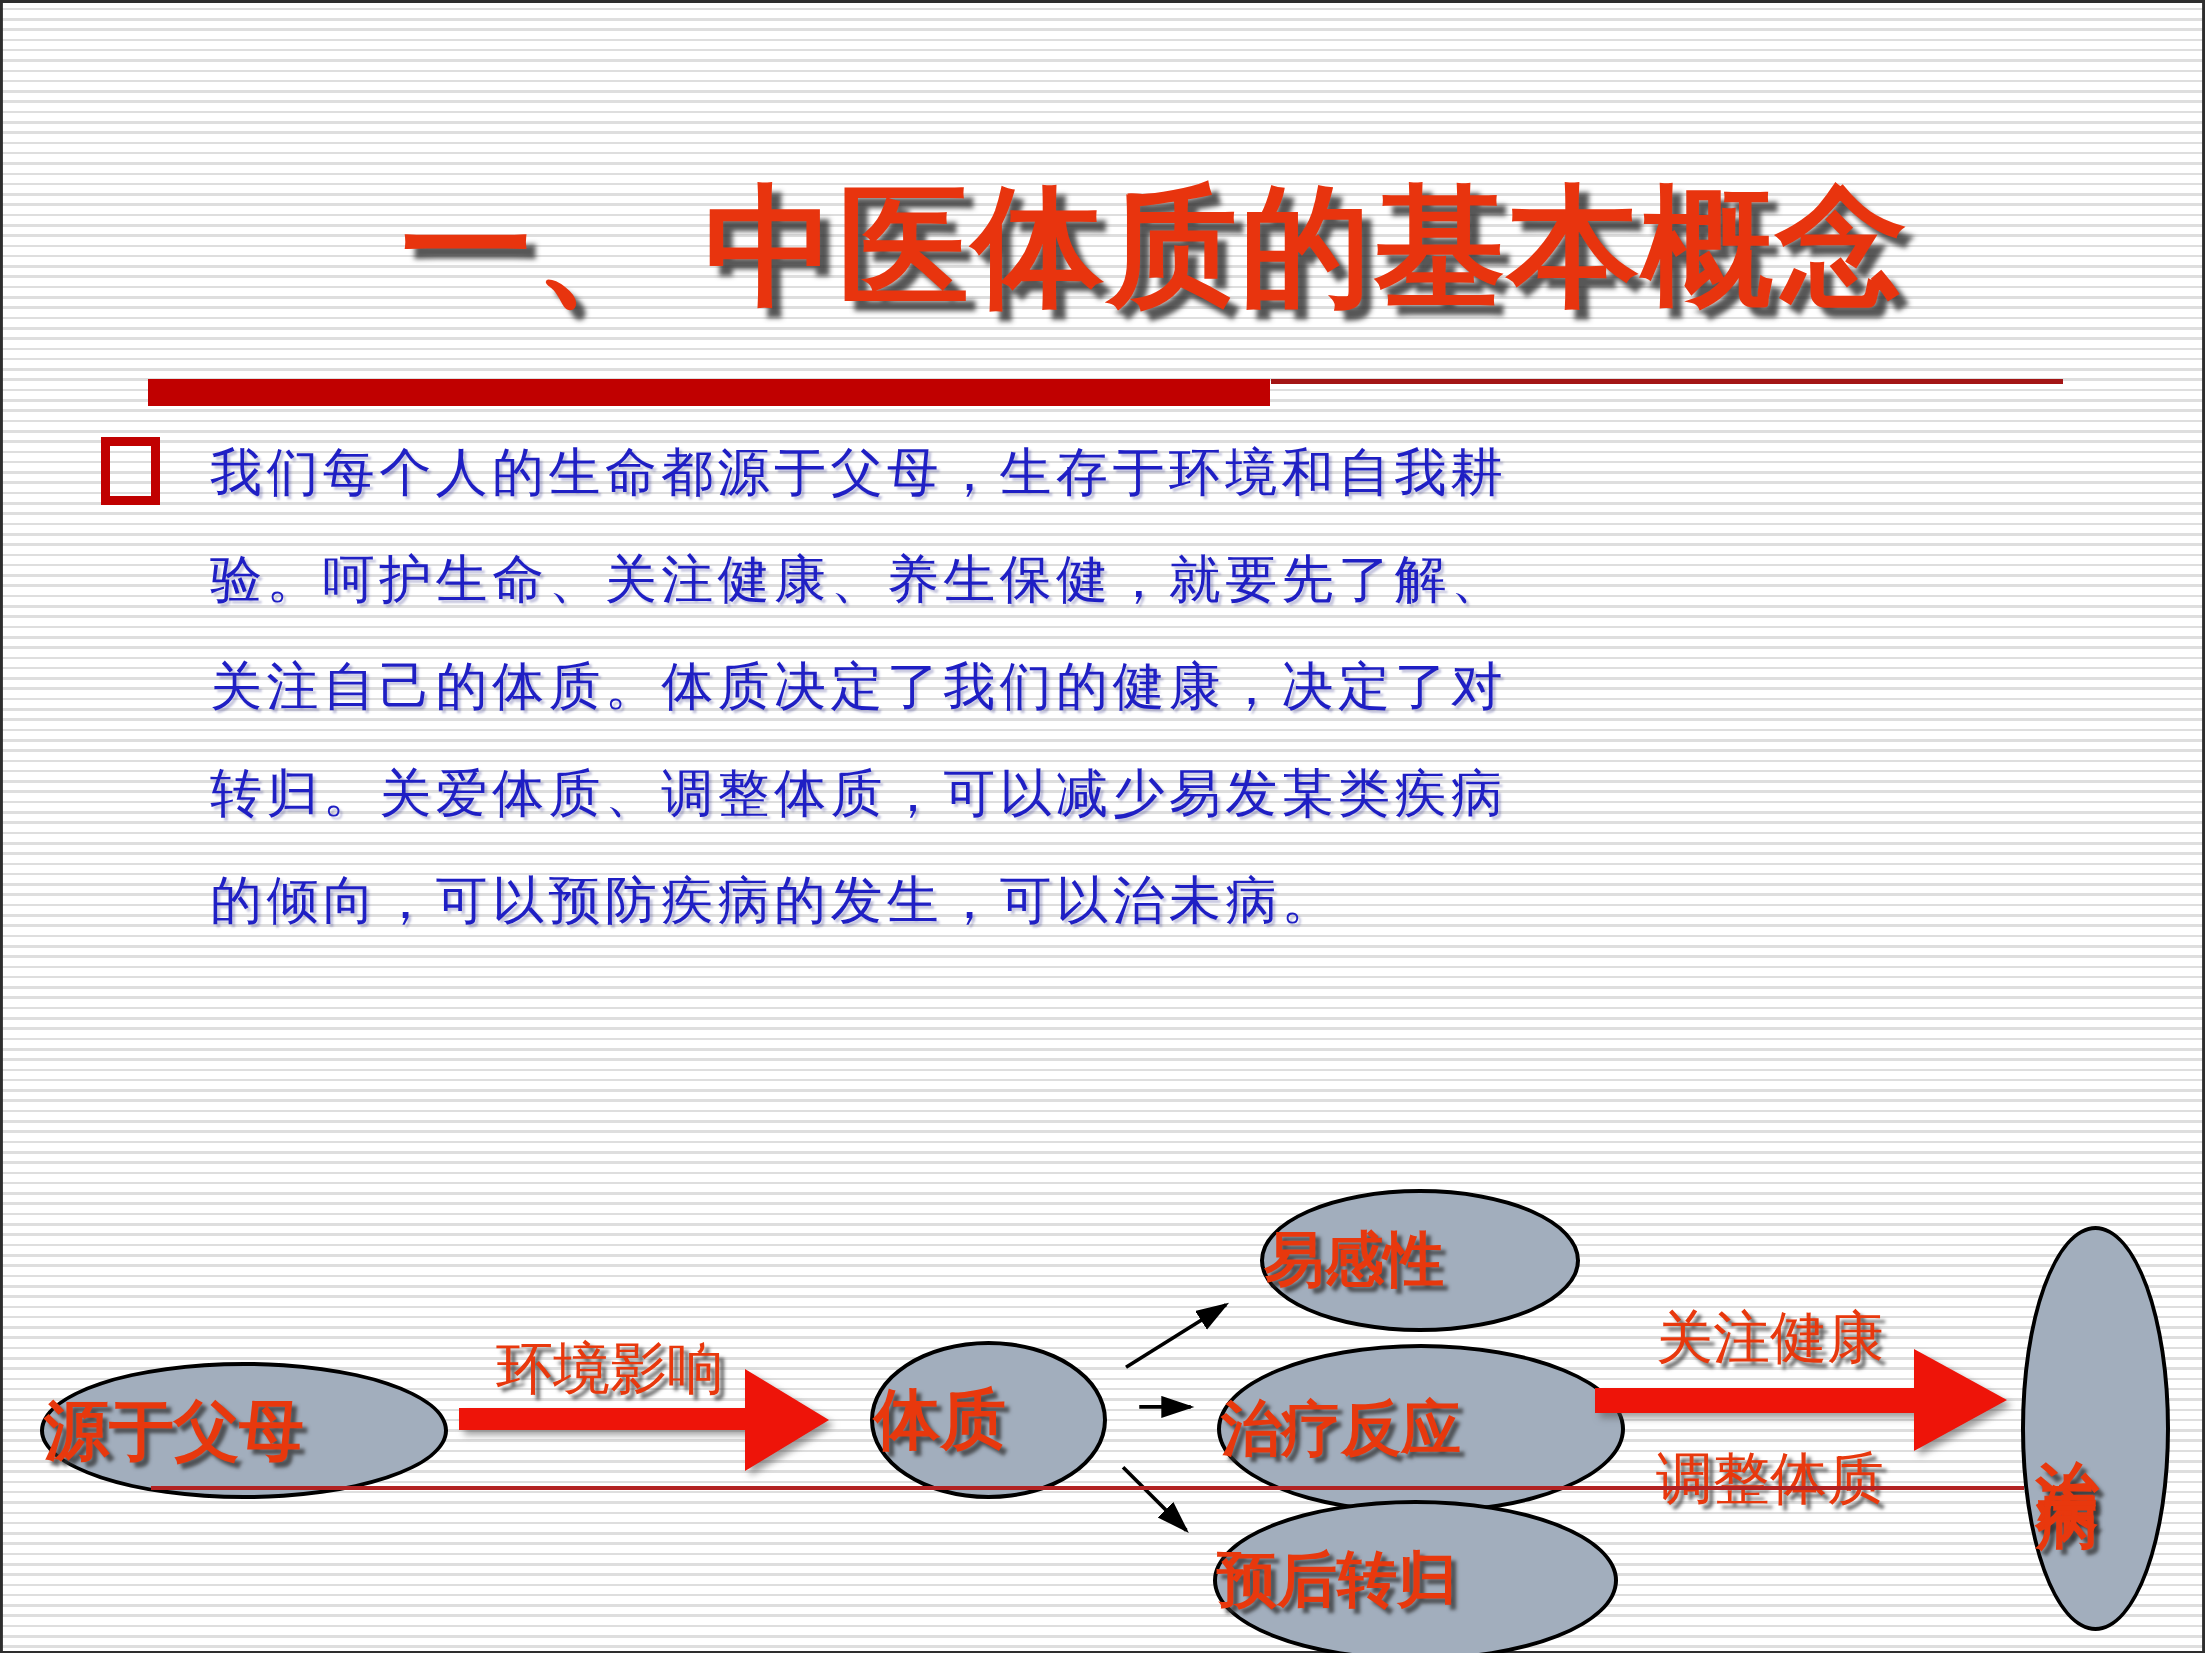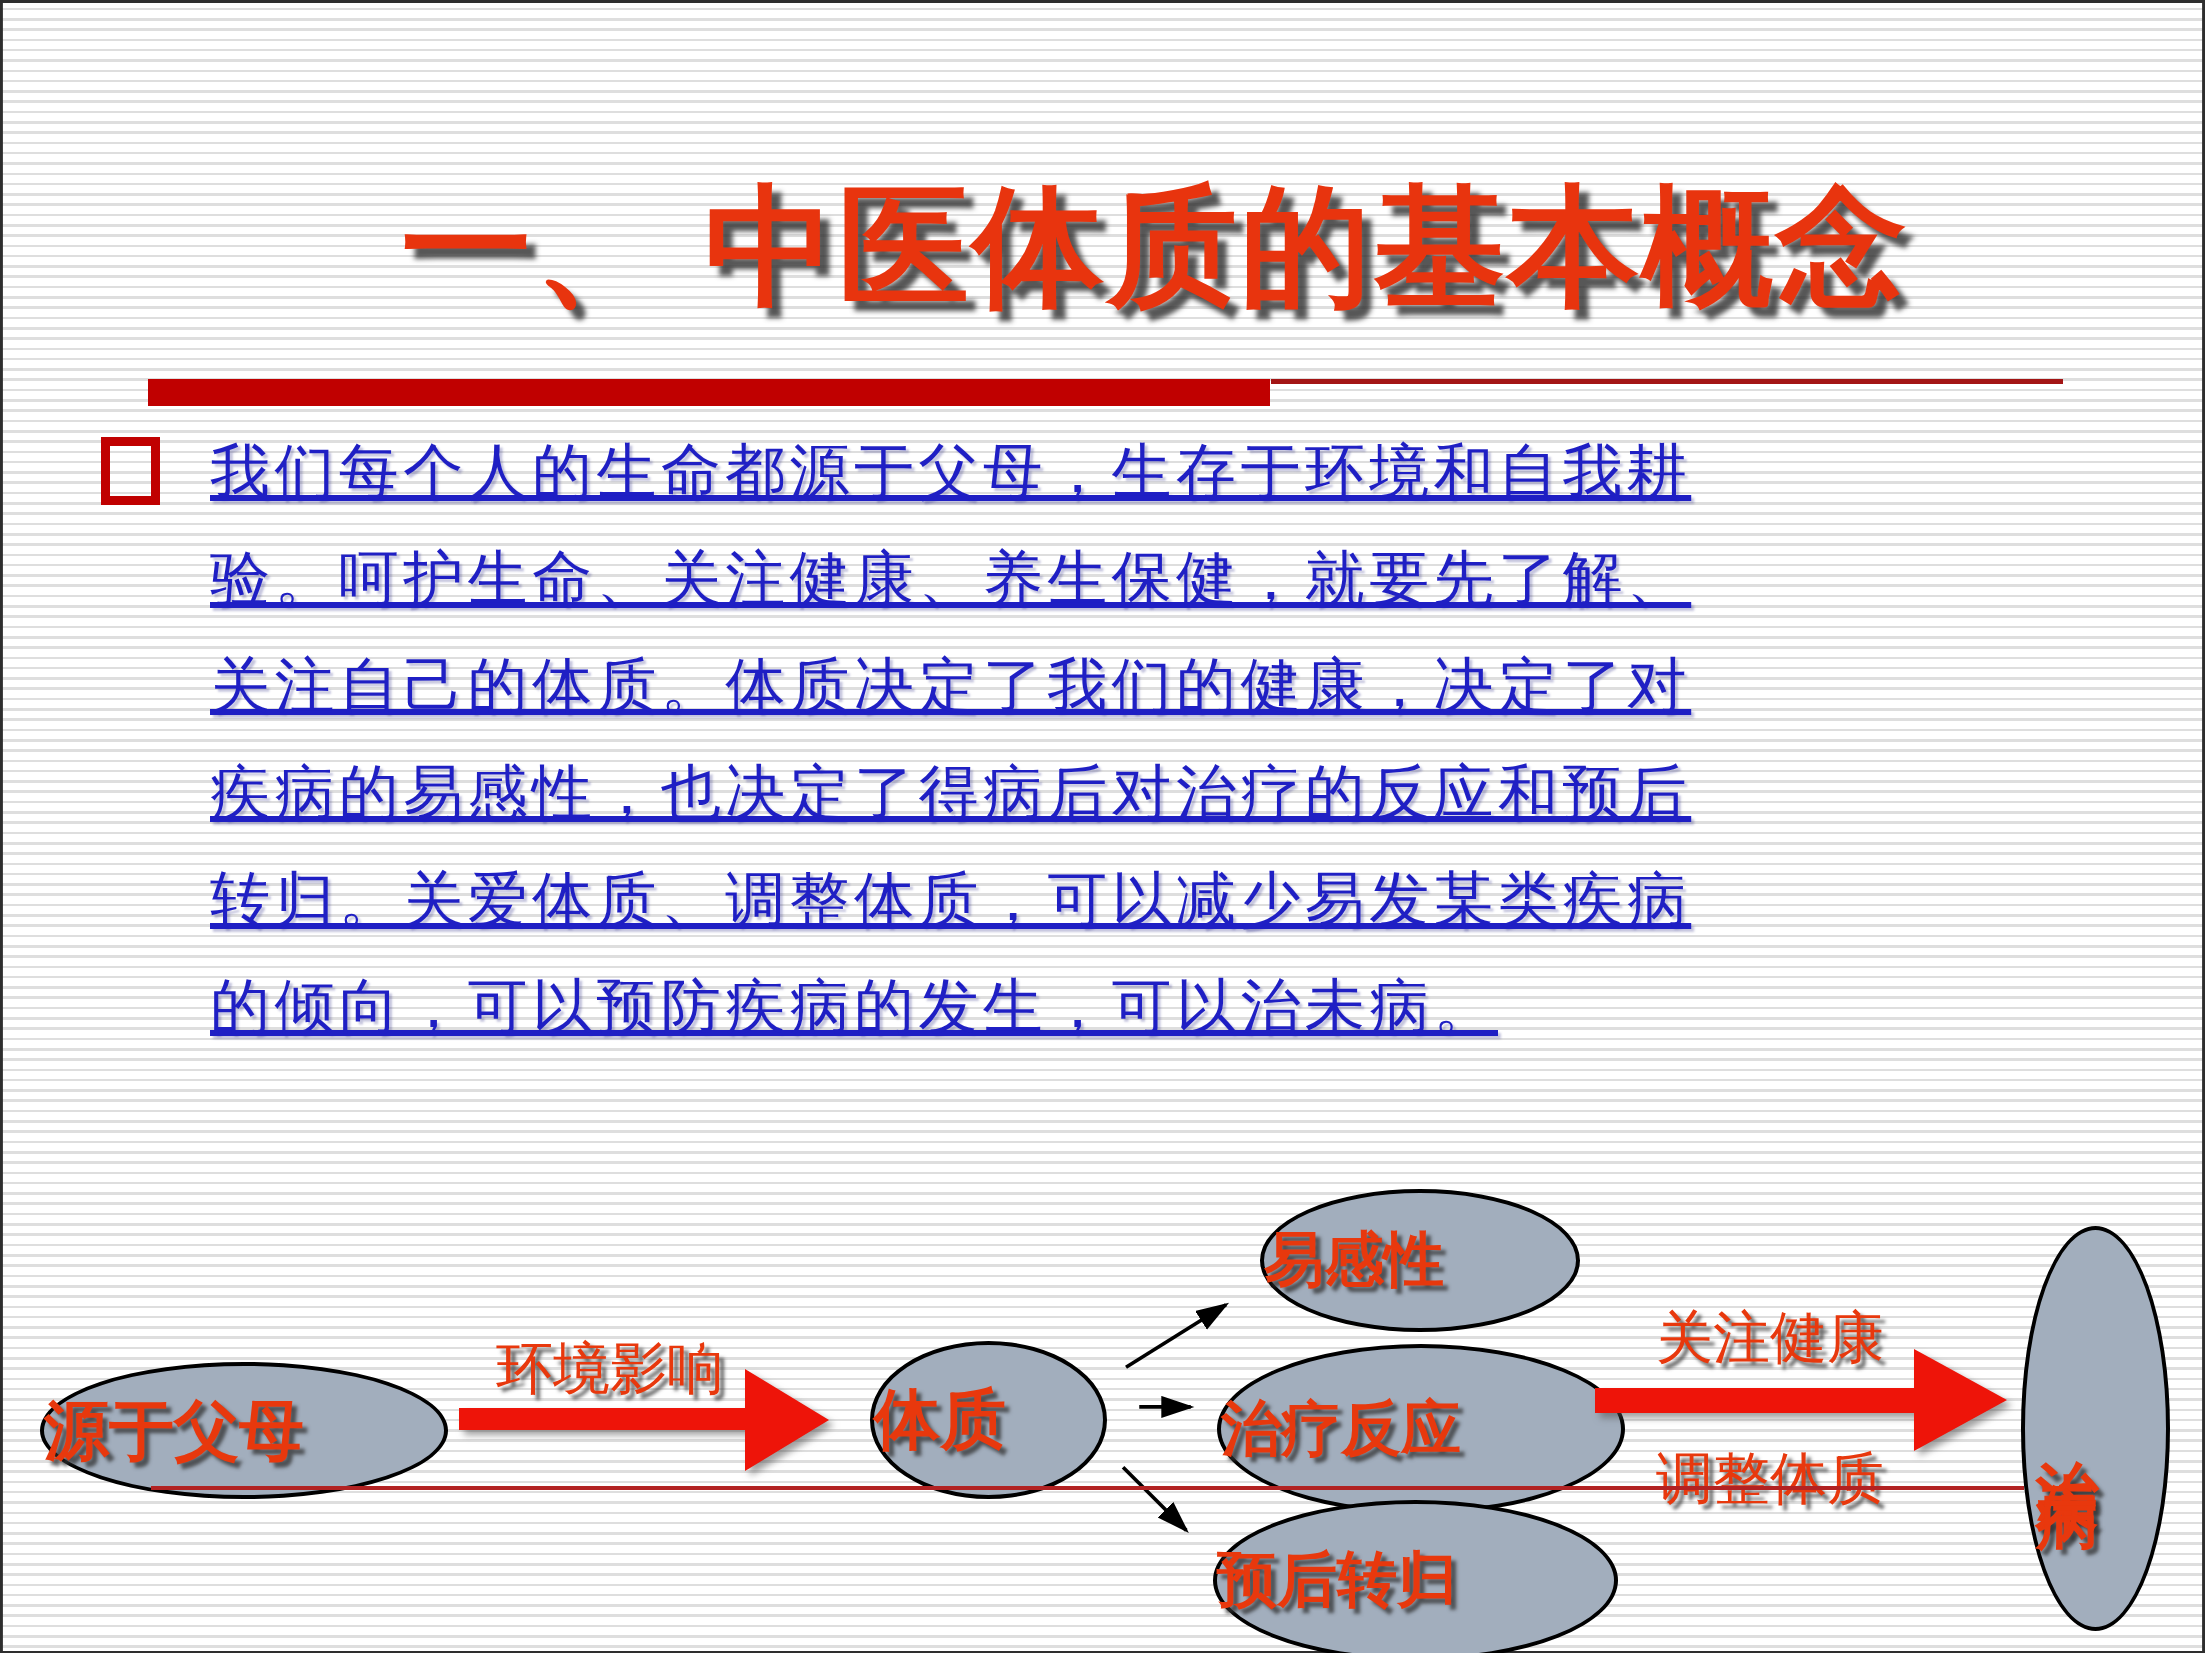--- a/index.html
+++ b/index.html
@@ -16,22 +16,22 @@
     text-shadow:9.6px 9.6px 5.1px rgba(45,45,45,0.8);}
   
   .bar{position:absolute;left:148px;top:379px;width:1122px;height:27px;background:#c00000;}
   .bar-line{position:absolute;left:1271px;top:379px;width:792px;height:5.1px;background:#a31515;}
   
   .bullet{position:absolute;left:101px;top:437px;width:41px;height:50px;
     border:9.6px solid #c00000;background:transparent;}
   
   .bodytext{position:absolute;left:210px;top:419px;z-index:2;}
   .bline{font-family:"Liberation Serif","DejaVu Serif",serif;
-    font-size:60px;line-height:107px;letter-spacing:4.4px;color:#1f1fc4;
-    white-space:nowrap;text-shadow:2.9px 2.9px 2.2px rgba(20,20,120,0.25);text-decoration:underline;}
+    font-size:52px;line-height:107px;letter-spacing:4.4px;color:#1f1fc4;
+    white-space:nowrap;text-shadow:2.9px 2.9px 2.2px rgba(20,20,120,0.25);}
   .watermark{position:absolute;left:985px;top:785px;z-index:1;
     font-size:94px;font-weight:bold;letter-spacing:57px;color:#c6c6c6;
     opacity:.8;white-space:nowrap;}
   
   .node{position:absolute;border:4.4px solid #000;border-radius:50%;
     background:#a2aebd;display:flex;align-items:center;justify-content:flex-start;}
   .nlabel{font-weight:bold;color:#e8380d;white-space:nowrap;
     text-shadow:5.1px 5.1px 3.7px rgba(50,50,50,0.75);}
   .n-parents{left:40px;top:1362px;width:400px;height:129px;}
   .n-parents .nlabel{font-size:65px;}
@@ -76,21 +76,20 @@
   <div class="bar"></div>
   <div class="bar-line"></div>
 
   <div class="bullet"></div>
 
 
   <div class="bodytext">
     <div class="bline">我们每个人的生命都源于父母，生存于环境和自我耕</div>
     <div class="bline">验。呵护生命、关注健康、养生保健，就要先了解、</div>
     <div class="bline">关注自己的体质。体质决定了我们的健康，决定了对</div>
-    <div class="bline">疾病的易感性，也决定了得病后对治疗的反应和预后</div>
     <div class="bline">转归。关爱体质、调整体质，可以减少易发某类疾病</div>
     <div class="bline">的倾向，可以预防疾病的发生，可以治未病。</div>
   </div>
 
   <div class="node n-parents">
     <span class="nlabel">源于父母</span>
   </div>
 
   <div class="rlabel l-env">环境影响</div>
   <div class="rarrow a-env">

